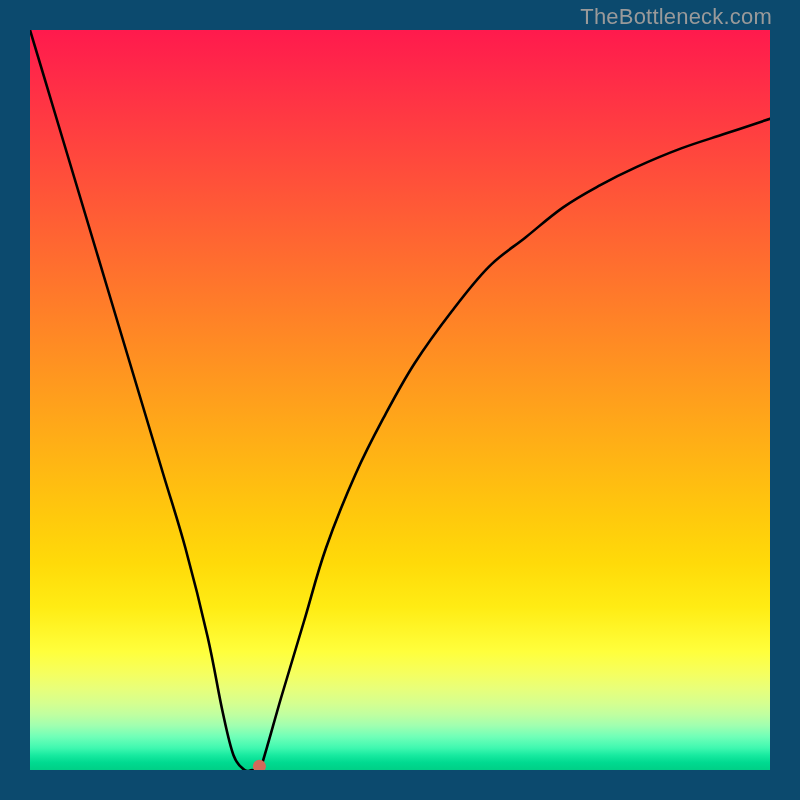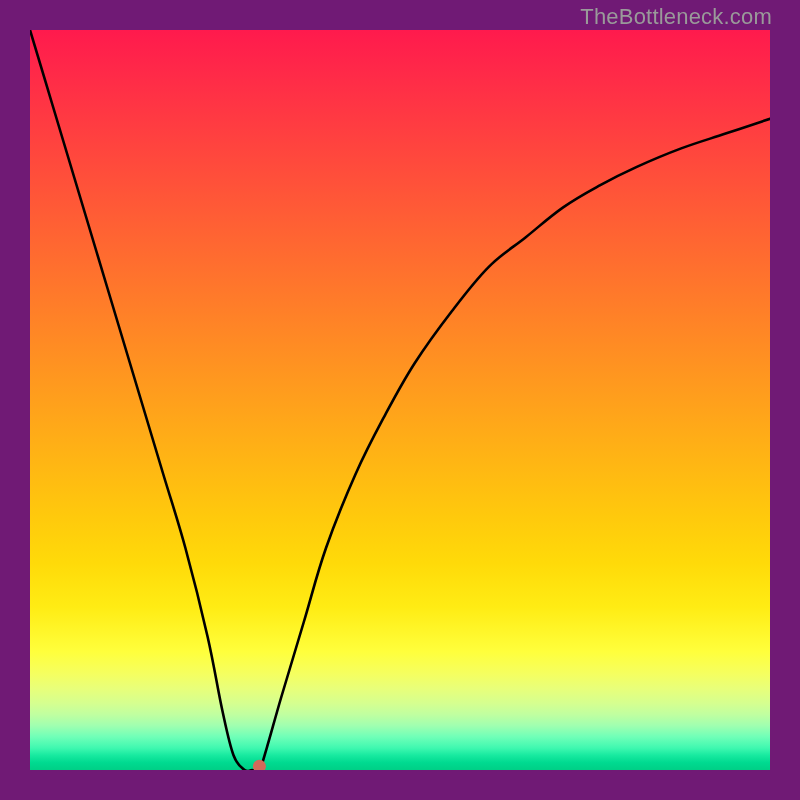--- a/index.html
+++ b/index.html
@@ -8,21 +8,21 @@
     width: 800px;
     height: 800px;
     background: #000;
     font-family: Arial, Helvetica, sans-serif;
     overflow: hidden;
   }
   .frame {
     position: relative;
     width: 800px;
     height: 800px;
-    background: #701a75;
+    background: #0c4a6e;
   }
   .plot-area {
     position: absolute;
     left: 30px;
     top: 30px;
     width: 740px;
     height: 740px;
     background: linear-gradient(
       to bottom,
       #ff1a4d 0%,

